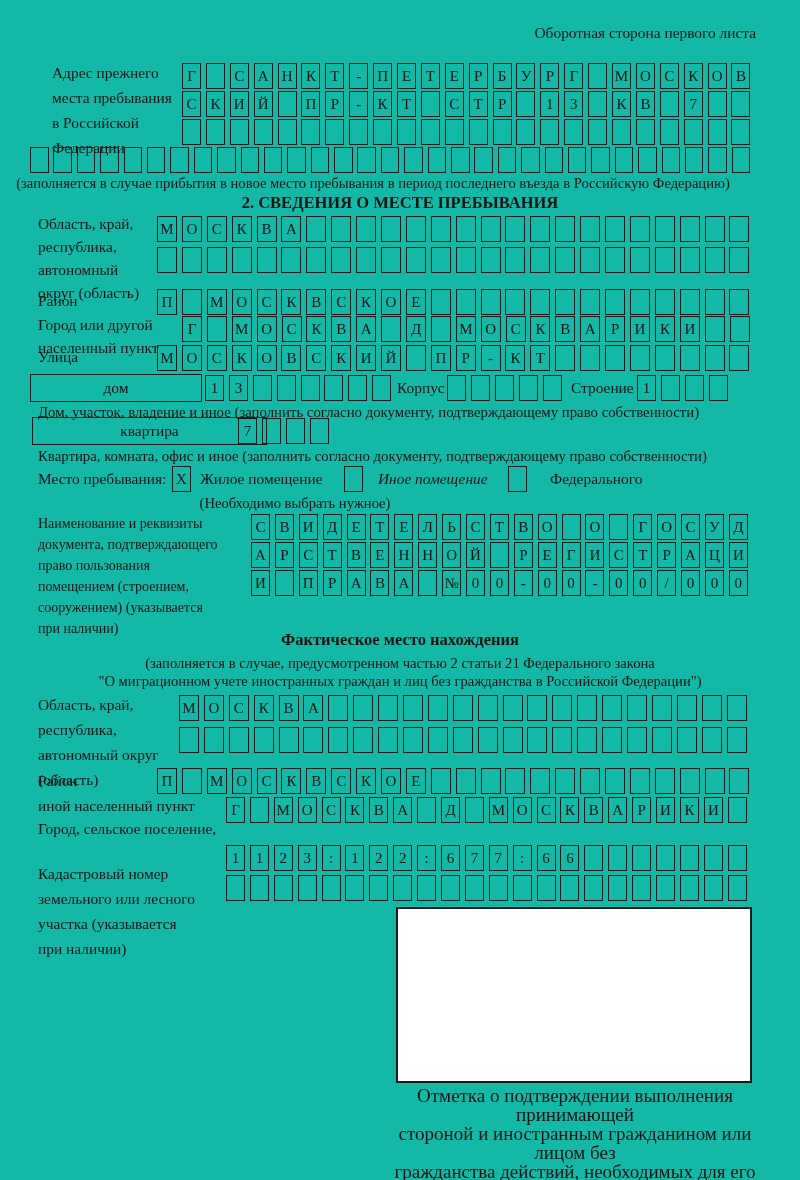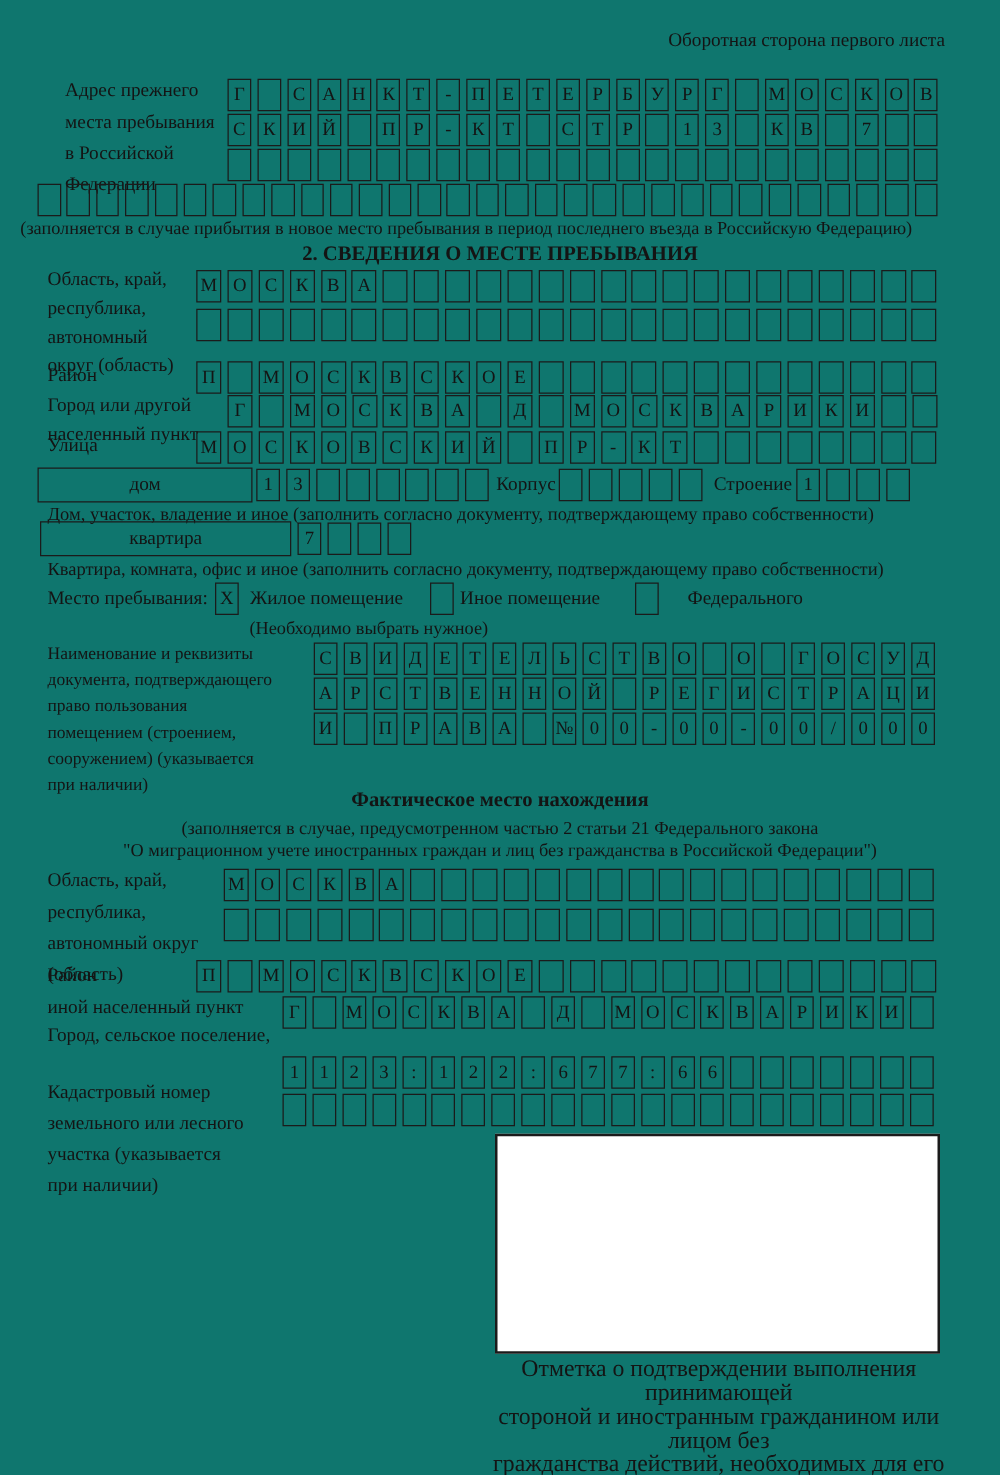--- a/index.html
+++ b/index.html
@@ -1,16 +1,16 @@
 <!DOCTYPE html>
 <html><head>
 <meta charset="utf-8">
 <style>
   html,body{margin:0;padding:0;background:#fff;}
-  .page{position:relative;width:800px;height:1180px;background:#0f766e;color:#141414;
+  .page{position:relative;width:800px;height:1180px;background:#14b8a6;color:#141414;
         font-family:"Liberation Serif","DejaVu Serif",serif;overflow:hidden;}
   .lbl{position:absolute;font-size:15.4px;line-height:23px;}
   .lbl-wide{line-height:25px;}
   .lbl-sm{position:absolute;font-size:14px;line-height:21px;}
   .txt{position:absolute;font-size:15.4px;white-space:nowrap;}
   .ttl{position:absolute;left:0;width:800px;text-align:center;font-weight:bold;font-size:16.5px;white-space:nowrap;}
   .cap{position:absolute;font-size:14.6px;text-align:center;}
   .cells{position:absolute;display:flex;gap:4.9px;}
   .cells span{flex:0 0 auto;width:19px;height:26px;border:1.7px solid #1b1b1b;box-sizing:border-box;
               display:flex;align-items:center;justify-content:center;font-size:15px;line-height:1;}
@@ -318,36 +318,36 @@
     </div>
   <div class="txt" style="left:571px;top:379px;">Строение</div>
   <div class="cells" style="left:637px;top:375px;">
       <span>1</span>
       <span></span>
       <span></span>
       <span></span>
     </div>
   <div class="txt" style="left:38px;top:404px;font-size:14.8px;">Дом, участок, владение и иное (заполнить согласно документу, подтверждающему право собственности)</div>
 
-  <div class="box" style="left:32px;top:417px;width:201px;height:28px;">
+  <div class="box" style="left:32px;top:417px;width:235px;height:28px;">
     <span>квартира</span>
   </div>
   <div class="cells" style="left:238px;top:418px;">
       <span>7</span>
       <span></span>
       <span></span>
       <span></span>
     </div>
   <div class="txt" style="left:38px;top:448px;font-size:14.8px;">Квартира, комната, офис и иное (заполнить согласно документу, подтверждающему право собственности)</div>
 
   <div class="txt" style="left:38px;top:470px;">Место пребывания:</div>
   <div class="chk" style="left:172px;top:466px;">X</div>
   <div class="txt" style="left:200px;top:470px;">Жилое помещение</div>
   <div class="chk" style="left:344px;top:466px;"></div>
-  <div class="txt" style="left:368px;top:470px;">Иное помещение</div>
+  <div class="txt" style="left:378px;top:470px;font-style:italic;">Иное помещение</div>
   <div class="chk" style="left:508px;top:466px;"></div>
   <div class="txt" style="left:550px;top:470px;">Федерального</div>
   <div class="cap" style="left:150px;top:495px;width:290px;">(Необходимо выбрать нужное)</div>
 
   <div class="lbl-sm" style="left:38px;top:513px;">
     <div>Наименование и реквизиты</div>
     <div>документа, подтверждающего</div>
     <div>право пользования</div>
     <div>помещением (строением,</div>
     <div>сооружением) (указывается</div>

